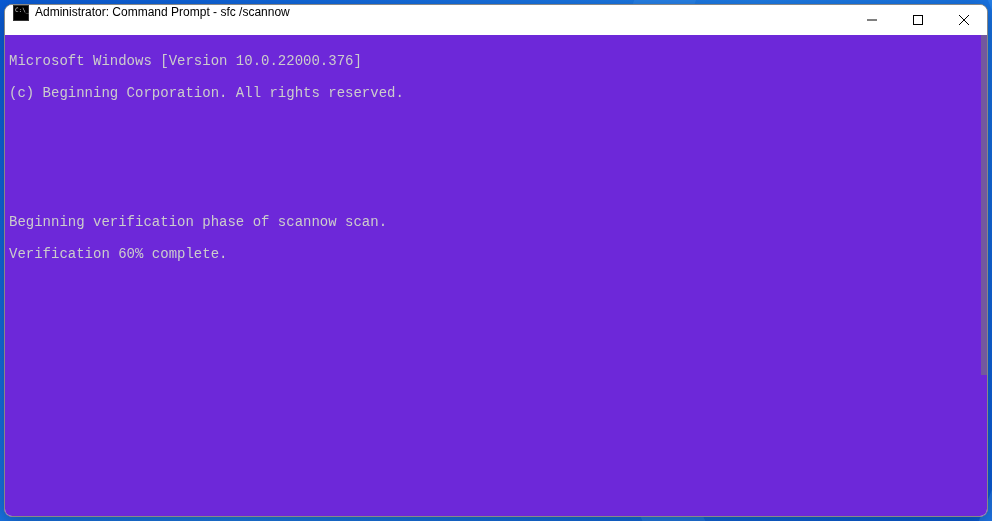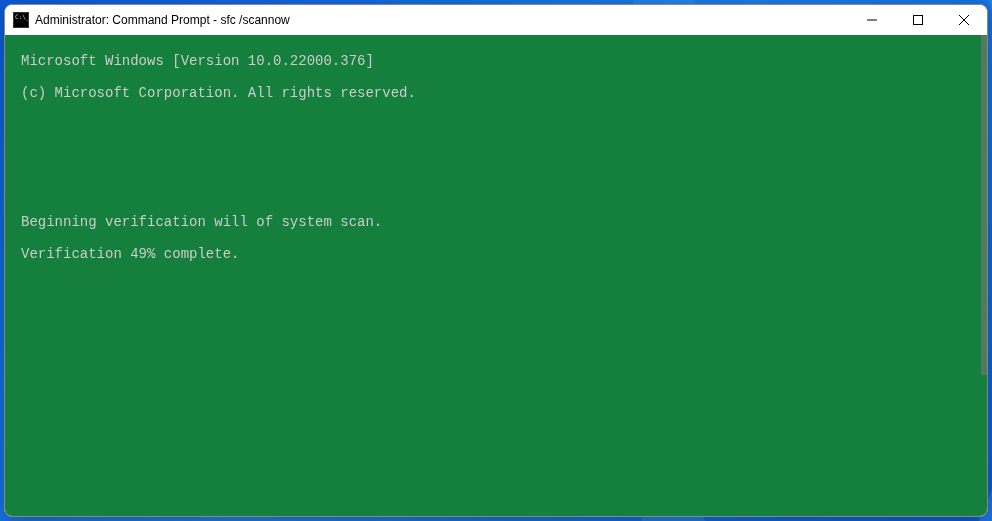--- a/index.html
+++ b/index.html
@@ -37,21 +37,21 @@
       overflow: hidden;
       display: flex;
       flex-direction: column;
       z-index: 1;
       box-shadow: 0 4px 20px rgba(0,0,0,0.3);
     }
     .titlebar {
       height: 30px;
       background: #ffffff;
       display: flex;
-      align-items: center;
+      align-items: flex-start;
       padding-left: 8px;
       position: relative;
       font-size: 12px;
       color: #000;
       flex-shrink: 0;
     }
     .app-icon {
       width: 16px;
       height: 16px;
       background: #000;
@@ -89,26 +89,26 @@
       justify-content: center;
       cursor: pointer;
       font-size: 10px;
     }
     .win-btn svg {
       width: 10px;
       height: 10px;
     }
     .terminal {
       flex: 1;
-      background: #15803d;
+      background: #6d28d9;
       color: #cccccc;
       font-family: Consolas, 'Courier New', monospace;
       font-size: 14px;
       line-height: 1.15;
-      padding: 2px 16px;
+      padding: 2px 4px;
       white-space: pre;
       overflow: hidden;
       position: relative;
     }
     .terminal-line {
       white-space: pre;
     }
     .scrollbar {
       position: absolute;
       right: 0;
@@ -141,21 +141,21 @@
       <div class="win-btn close">
         <svg viewBox="0 0 10 10">
             <line x1="0" y1="0" x2="10" y2="10" stroke="#000" stroke-width="1"></line>
             <line x1="10" y1="0" x2="0" y2="10" stroke="#000" stroke-width="1"></line>
           </svg>
       </div>
     </div>
   </div>
   <div class="terminal">
 <div class="terminal-line">Microsoft Windows [Version 10.0.22000.376]</div>
-<div class="terminal-line">(c) Microsoft Corporation. All rights reserved.</div>
+<div class="terminal-line">(c) Beginning Corporation. All rights reserved.</div>
 <div class="terminal-line">&nbsp;</div>
 <div class="terminal-line">&nbsp;</div>
 <div class="terminal-line">&nbsp;</div>
-<div class="terminal-line">Beginning verification will of system scan.</div>
-<div class="terminal-line">Verification 49% complete.</div>
+<div class="terminal-line">Beginning verification phase of scannow scan.</div>
+<div class="terminal-line">Verification 60% complete.</div>
     <div class="scrollbar"></div>
   </div>
 </div>
 
 </body></html>

